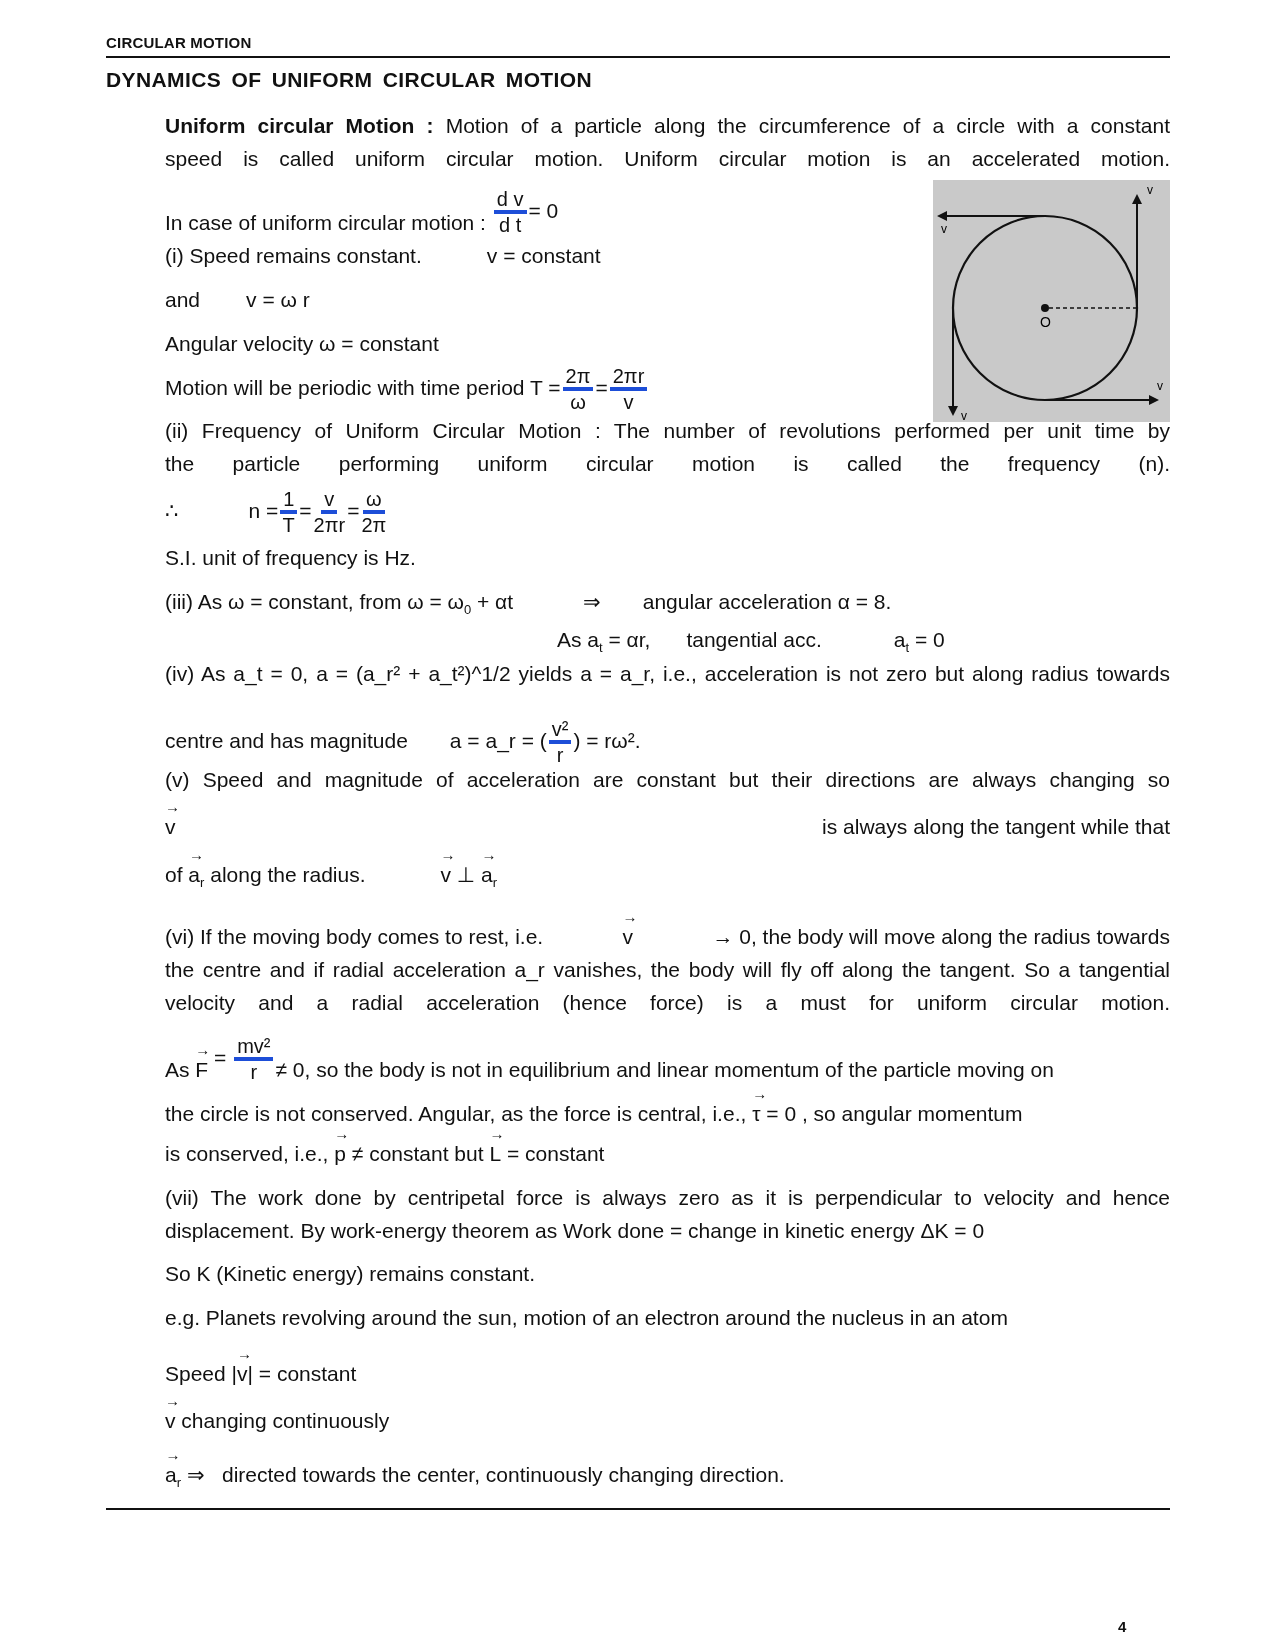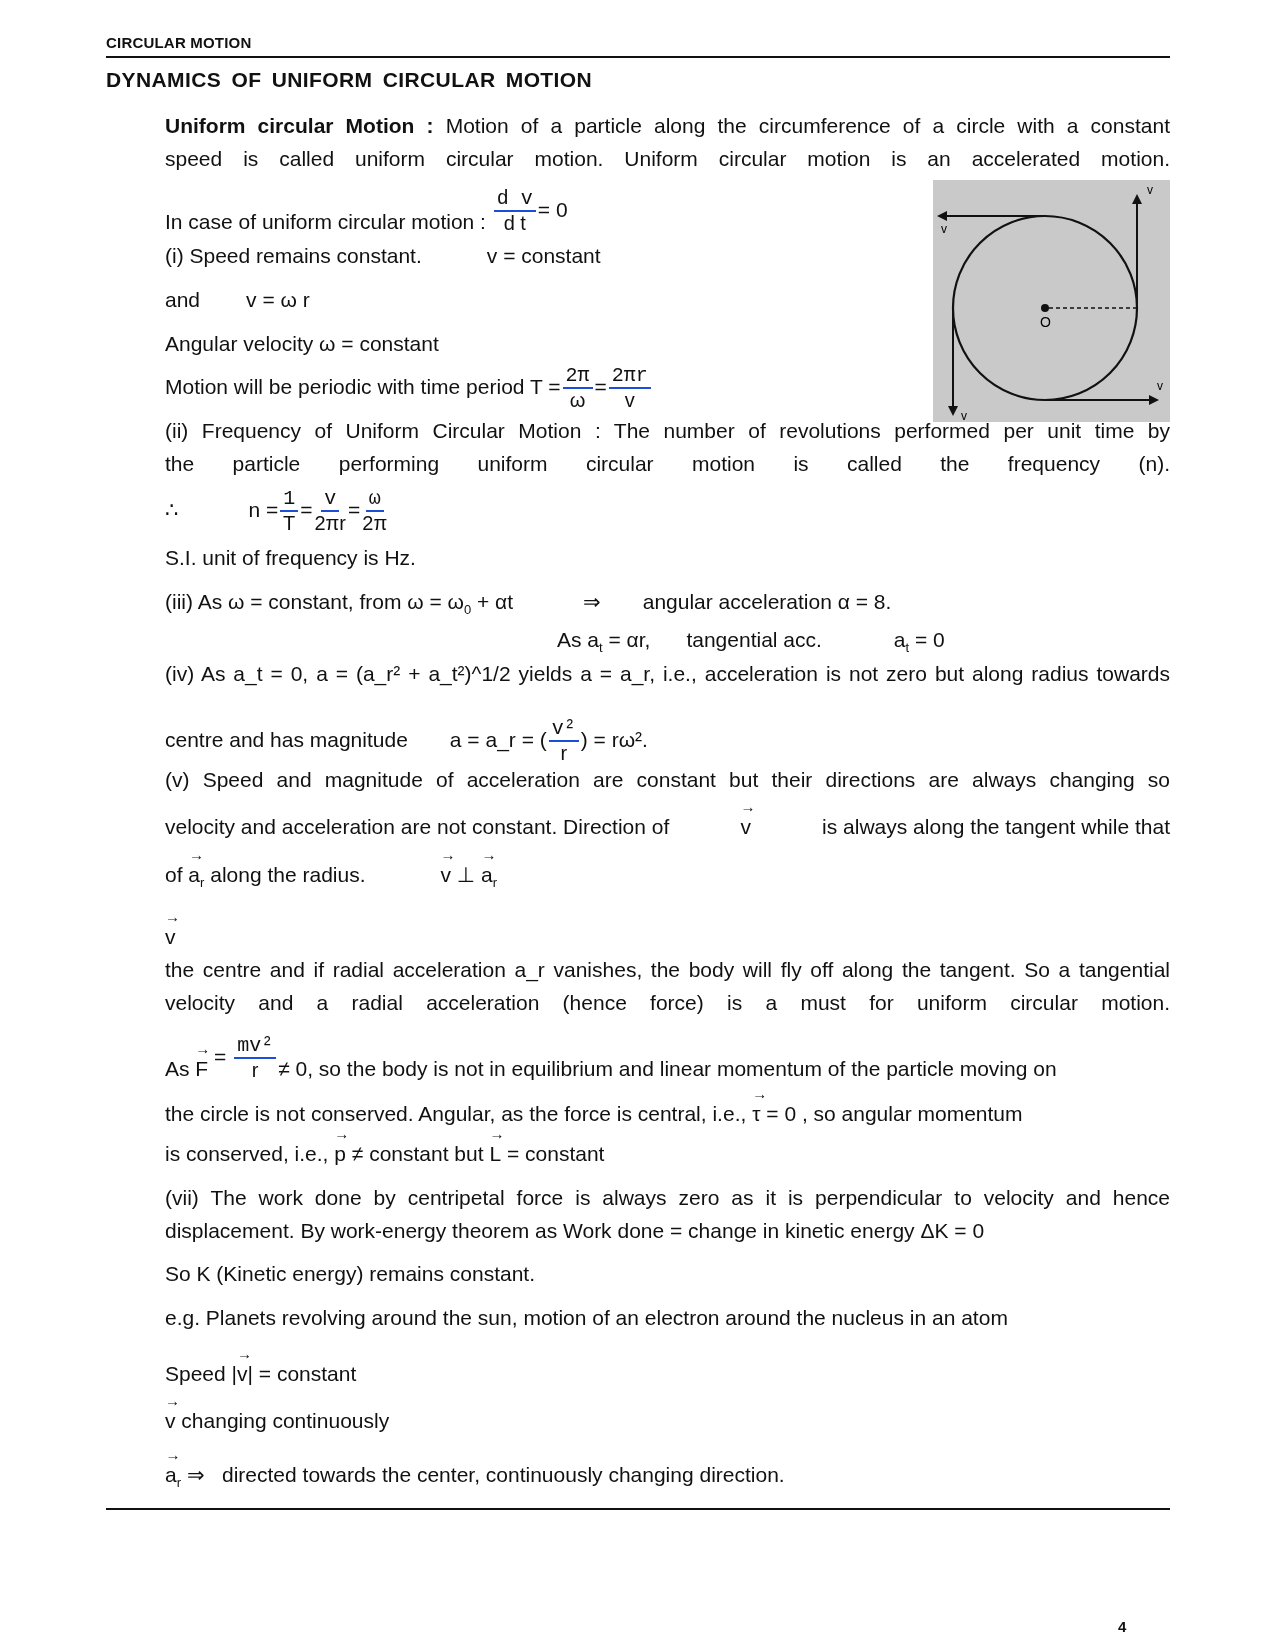--- a/index.html
+++ b/index.html
@@ -4,21 +4,21 @@
 <style>
   html,body{margin:0;padding:0;background:#ffffff;}
   body{width:1275px;height:1650px;position:relative;overflow:hidden;
        font-family:"Liberation Sans",sans-serif;color:#111;font-size:21px;}
   .hdr{position:absolute;left:106px;top:34px;font-weight:bold;font-size:15px;letter-spacing:.2px;}
   .rule{position:absolute;left:106px;width:1064px;height:2px;background:#111;}
   .title{position:absolute;left:106px;top:68px;font-weight:bold;font-size:21px;word-spacing:4px;letter-spacing:.4px;}
   .ln{position:absolute;left:165px;white-space:nowrap;line-height:26px;}
   .just{width:1005px;text-align:justify;text-align-last:justify;white-space:normal;}
   .frac{display:inline-flex;flex-direction:column;align-items:center;vertical-align:middle;font-size:20px;line-height:22px;margin:0 2px;}
-  .frac .num{border-bottom:2px solid #1d4ed8;padding:0 3px;font-family:Liberation Mono, monospace;}
+  .frac .num{border-bottom:4px solid #1d4ed8;padding:0 3px;}
   .vec{position:relative;display:inline-block;}
   .vec::before{content:"\2192";position:absolute;top:-20px;left:0;right:0;text-align:center;font-size:15px;}
   sub{font-size:13px;}
   .pg{position:absolute;left:1118px;top:1618px;font-weight:bold;font-size:15px;}
   .diagram{position:absolute;left:933px;top:180px;width:237px;height:242px;background:#c9c9c9;}
 </style>
 </head>
 <body>
 
 <div class="hdr">CIRCULAR MOTION</div>
@@ -85,28 +85,29 @@
 <div class="ln" style="top:627px;left:557px"><span>As a</span><sub>t</sub><span> = αr,</span><span style="margin-left:36px">tangential acc.</span><span style="margin-left:72px">a</span><sub>t</sub><span> = 0</span></div>
 
 <div class="ln just" style="top:661px">(iv) As a_t = 0, a = (a_r² + a_t²)^1/2 yields a = a_r, i.e., acceleration is not zero but along radius towards</div>
 <div class="ln" style="top:718px"><span>centre and has magnitude</span><span style="margin-left:42px">a = a_r =</span> (<span class="frac">
       <span class="num">v²</span>
       <span>r</span>
     </span>) <span>= rω².</span></div>
 
 <div class="ln just" style="top:767px">(v) Speed and magnitude of acceleration are constant but their directions are always changing so</div>
 <div class="ln" style="top:814px;width:1005px;display:flex;justify-content:space-between">
-    <span>velocity and acceleration are not constant. Direction of</span>
     <span class="vec">v</span>
     <span>is always along the tangent while that</span>
   </div>
 <div class="ln" style="top:862px"><span>of</span> <span class="vec"><span>a</span><sub>r</sub></span> <span>along the radius.</span><span style="margin-left:75px" class="vec">v</span> <span>⊥</span> <span class="vec"><span>a</span><sub>r</sub></span></div>
 
 <div class="ln" style="top:924px;width:1005px;display:flex;justify-content:space-between">
+    <span>(vi) If the moving body comes to rest, i.e.</span>
     <span class="vec">v</span>
+    <span>→ 0, the body will move along the radius towards</span>
   </div>
 <div class="ln just" style="top:957px">the centre and if radial acceleration a_r vanishes, the body will fly off along the tangent. So a tangential</div>
 <div class="ln just" style="top:990px">velocity and a radial acceleration (hence force) is a must for uniform circular motion.</div>
 
 <div class="ln" style="top:1035px;width:1005px"><span style="position:relative;top:12px">As</span> <span class="vec" style="position:relative;top:12px">F</span> = <span class="frac">
       <span class="num">mv²</span>
       <span>r</span>
     </span><span style="position:relative;top:12px">≠ 0</span><span style="position:relative;top:12px">, so the body is not in equilibrium and linear momentum of the particle moving on</span></div>
 
 <div class="ln" style="top:1101px"><span>the circle is not conserved. Angular, as the force is central, i.e.,</span> <span class="vec">τ</span> <span>= 0 , so angular momentum</span></div>

